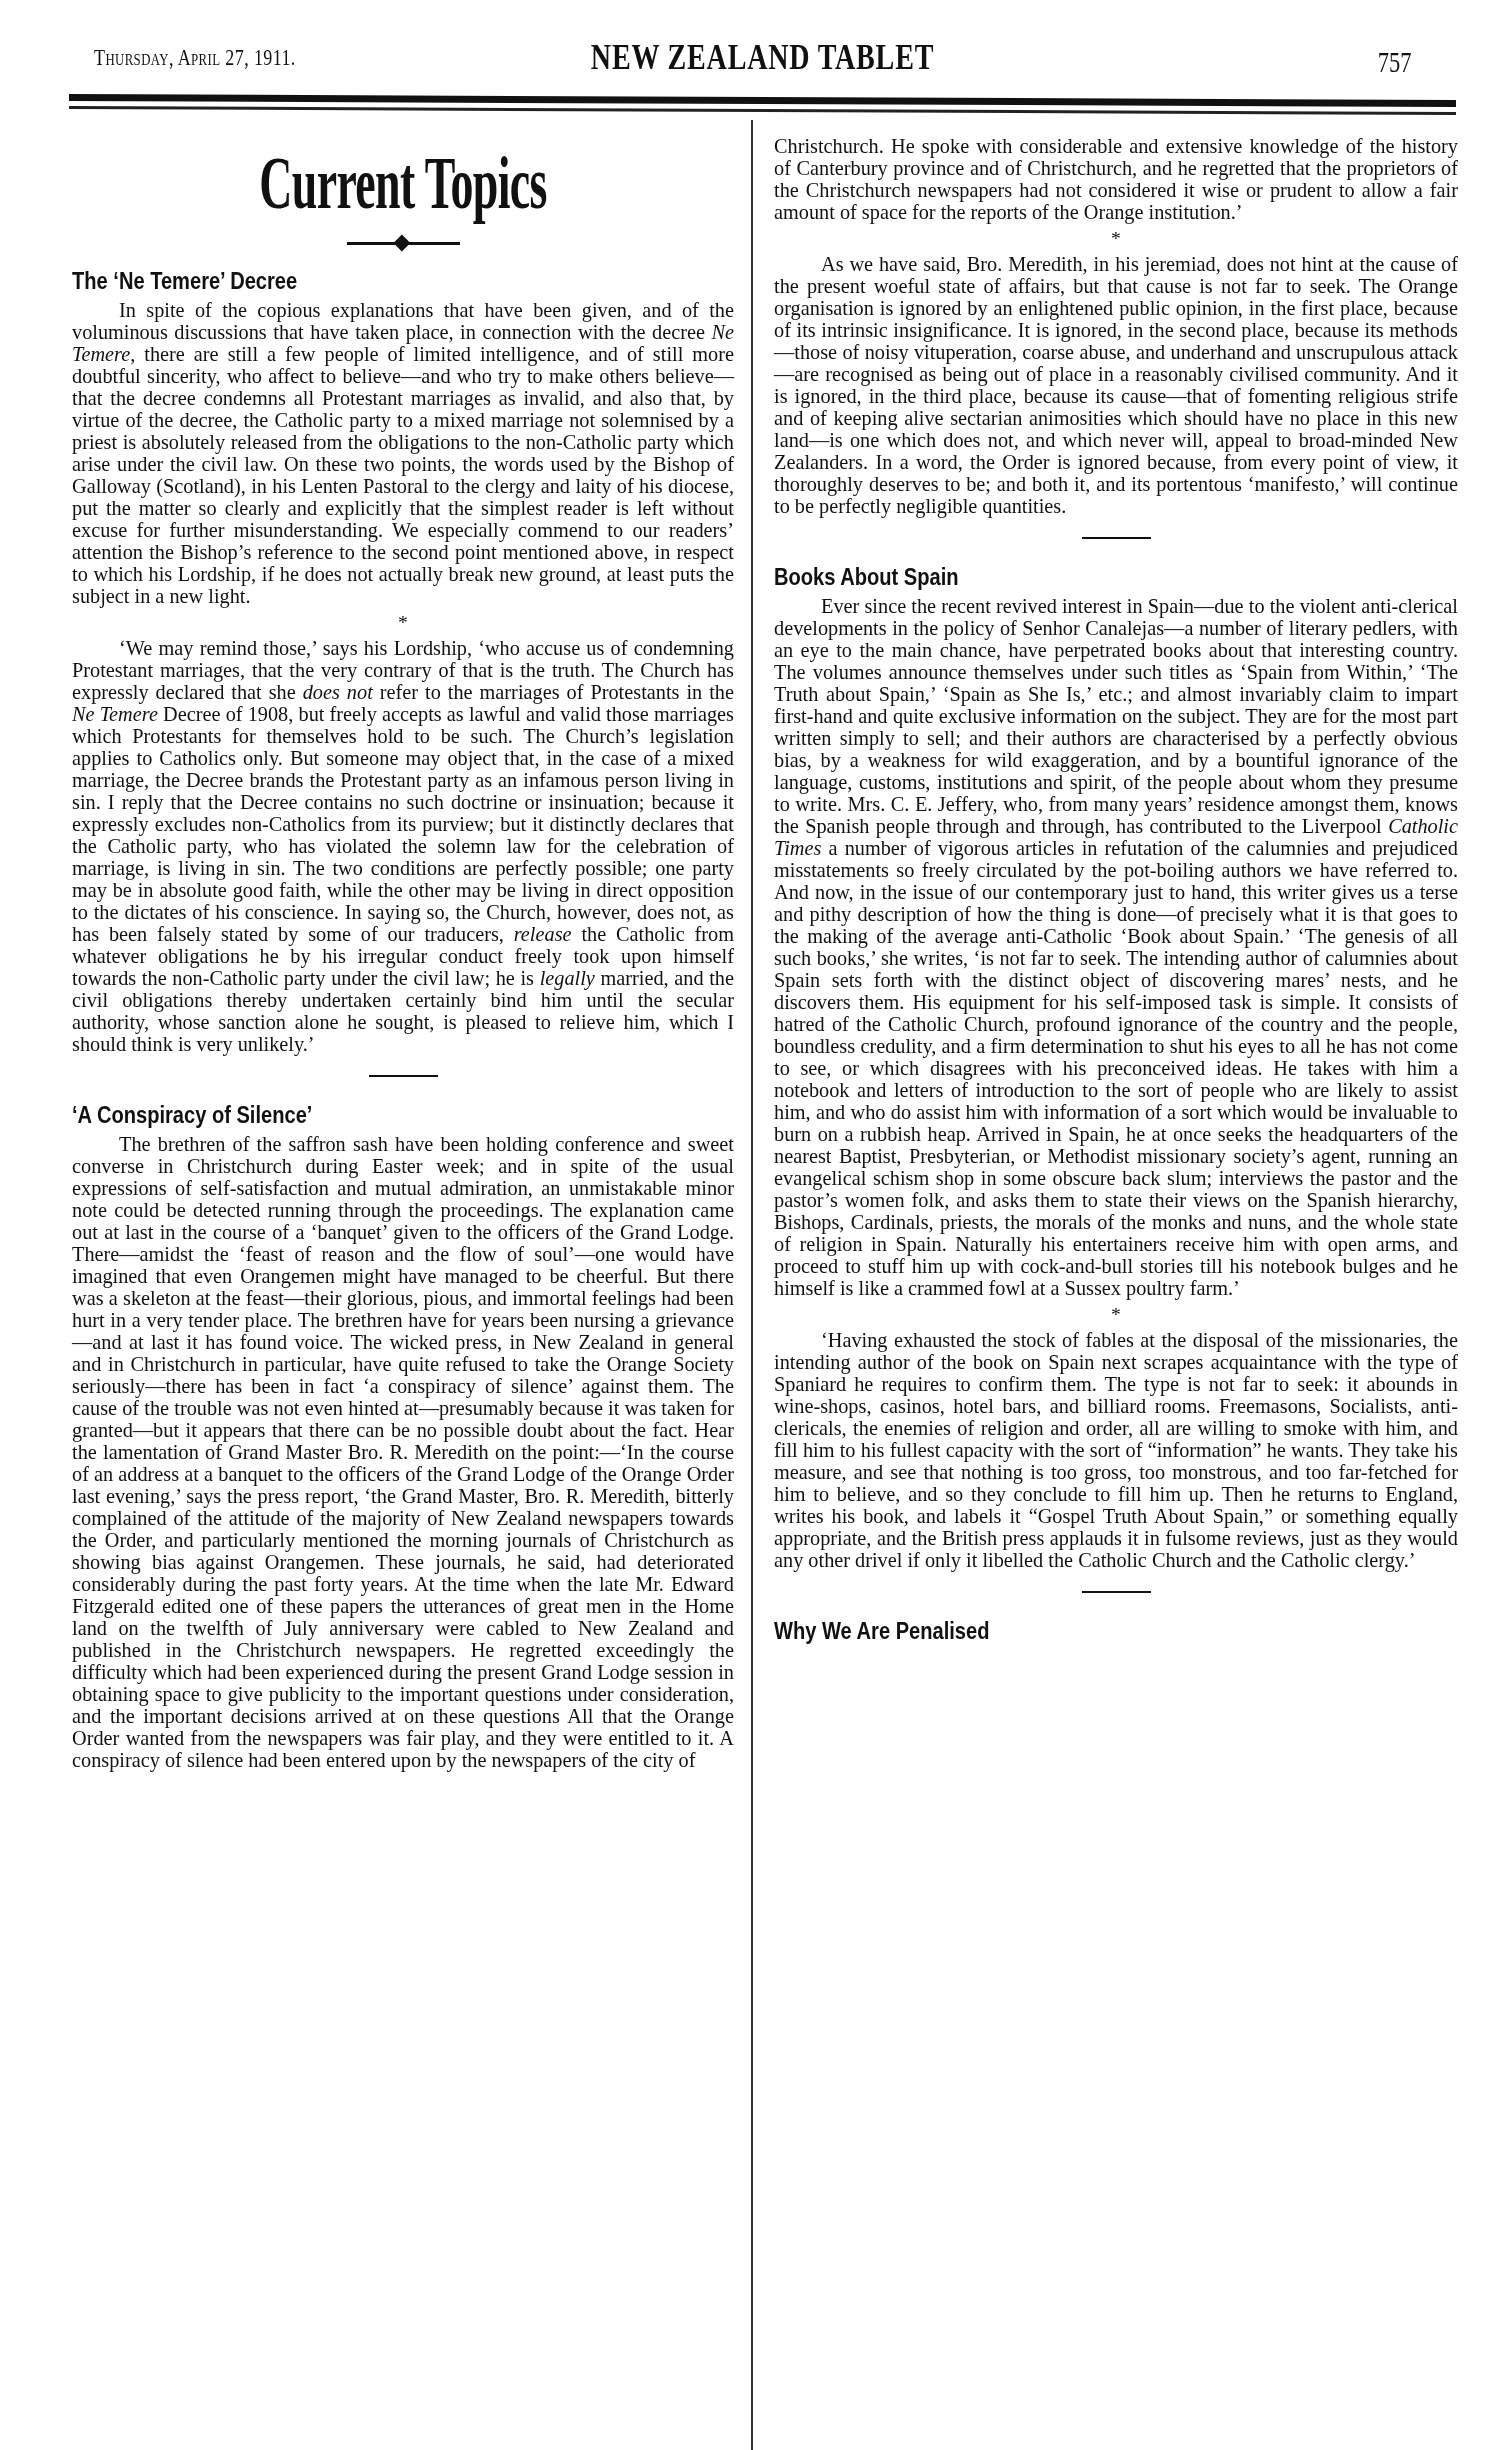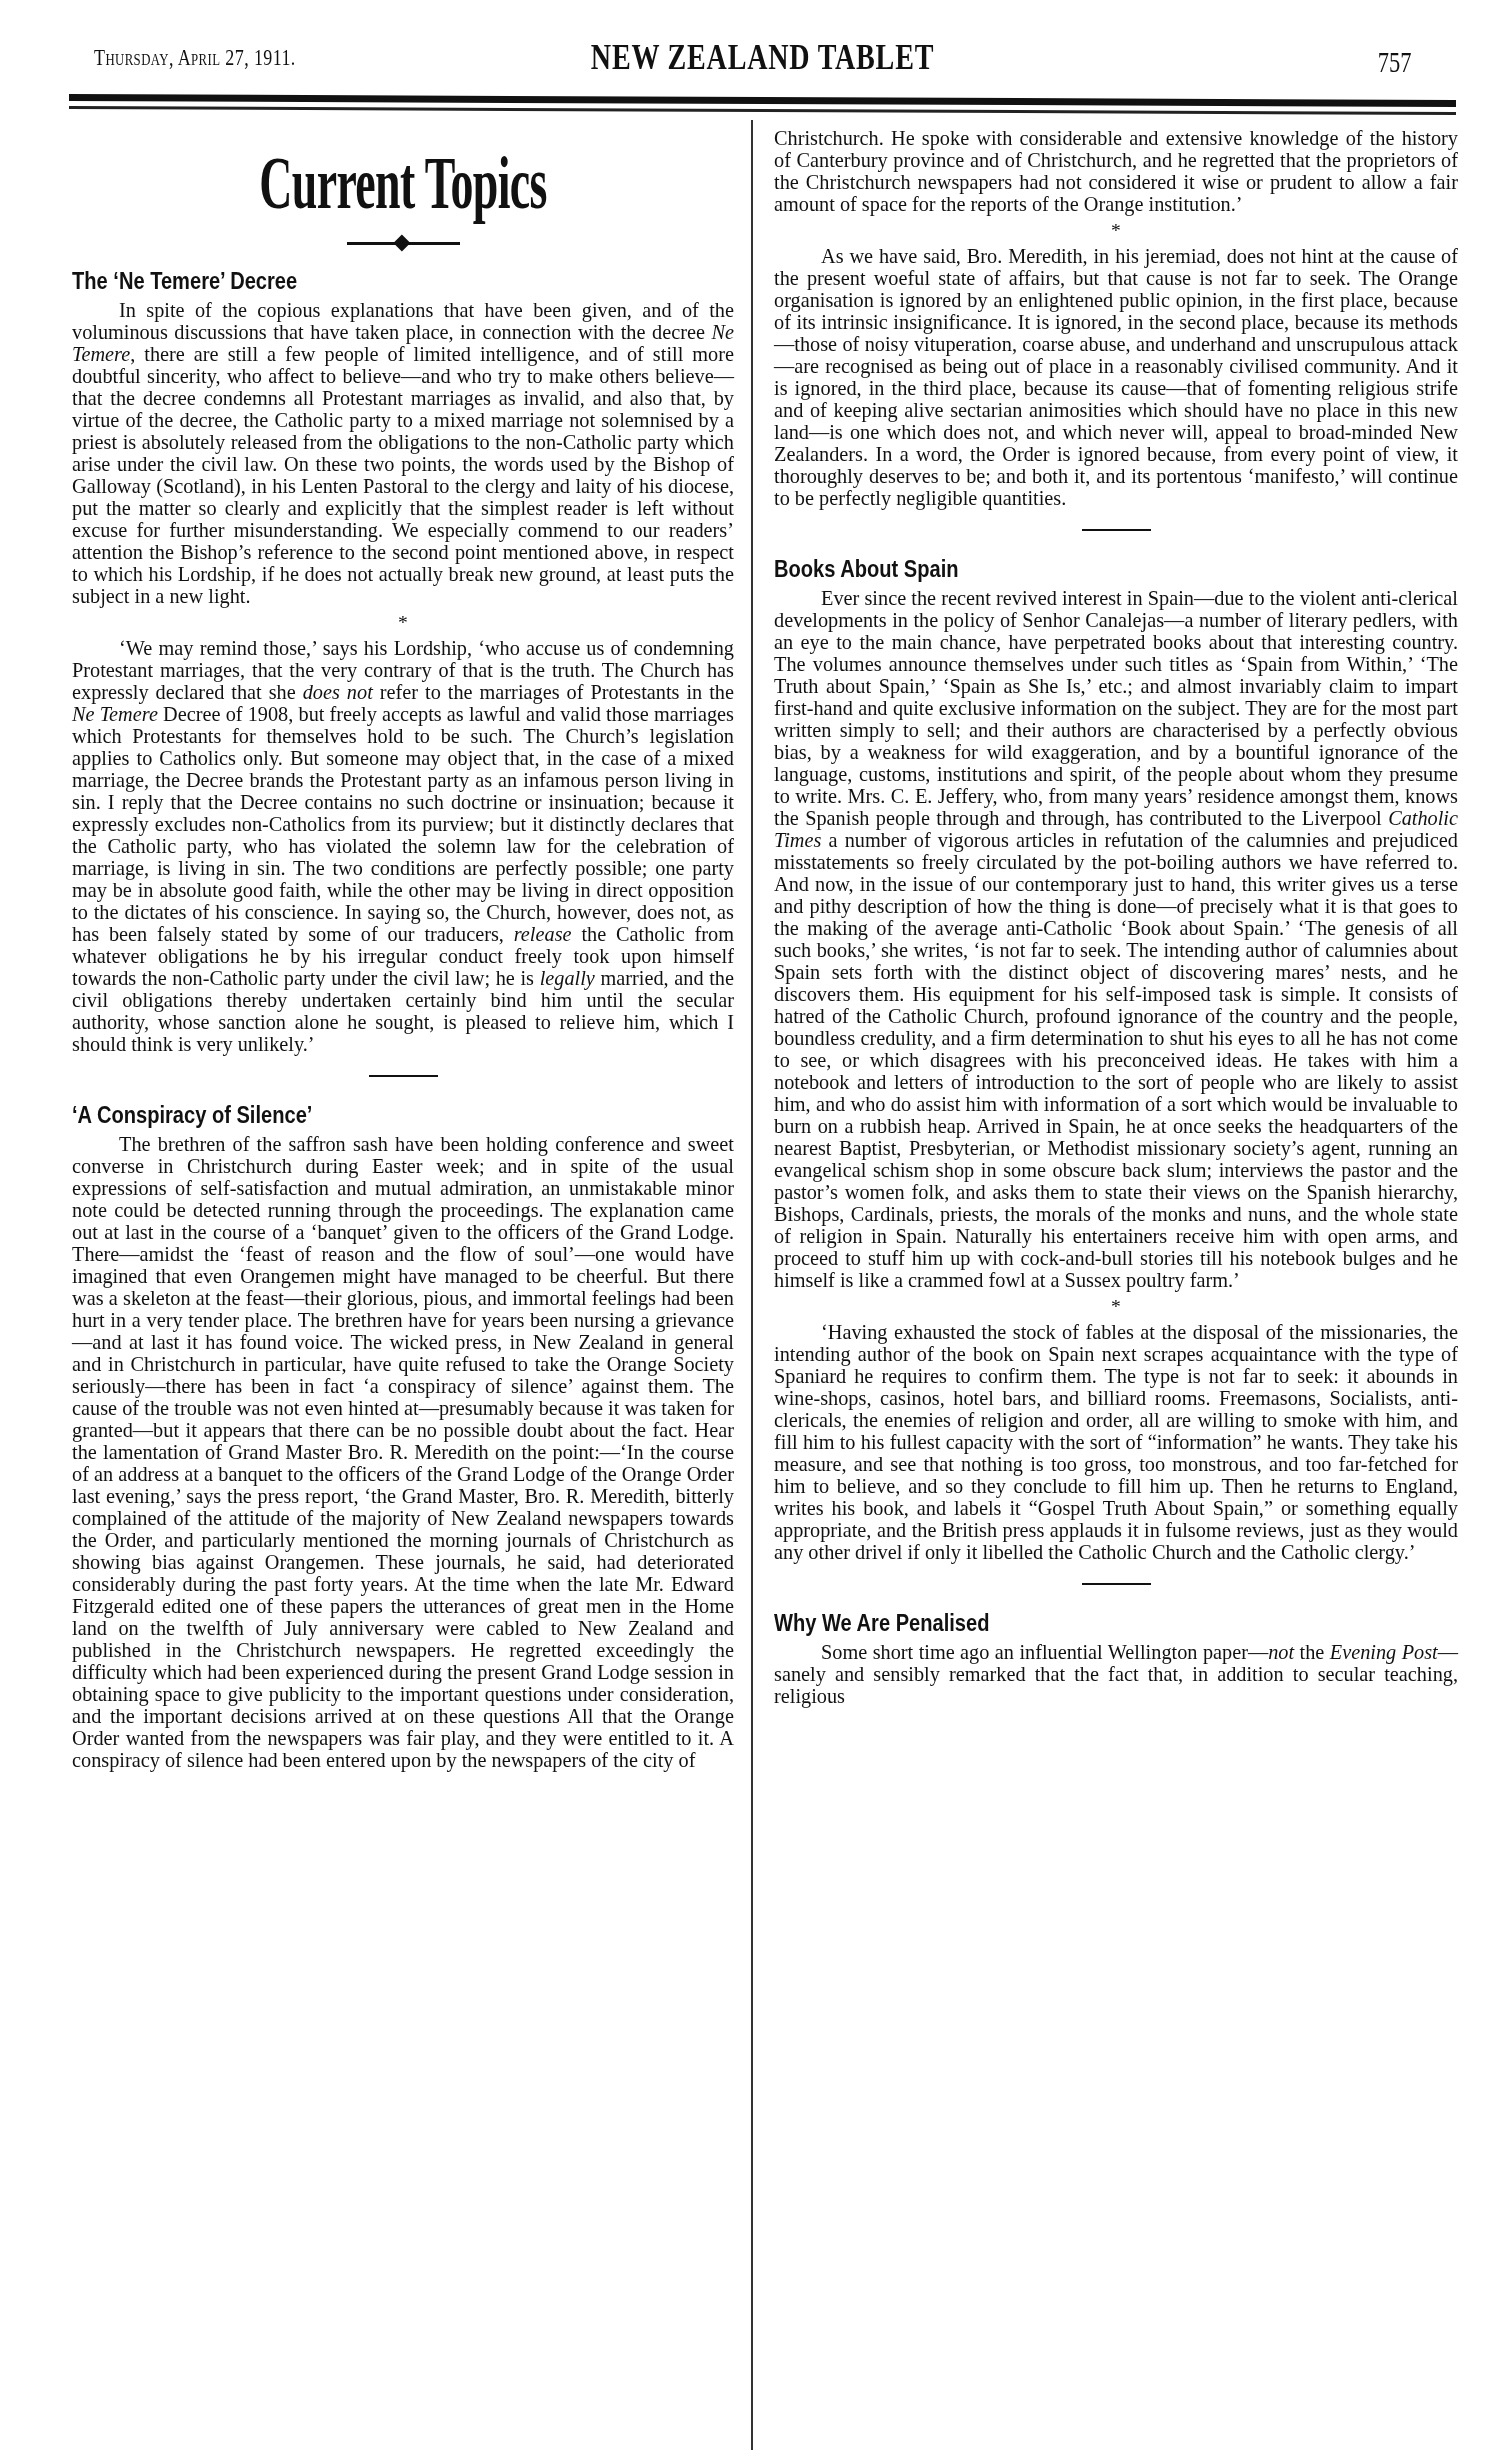--- a/index.html
+++ b/index.html
@@ -8,21 +8,21 @@
   .mast-date { position:absolute; left:24.5px; top:8.8px; font-size:22.5px; letter-spacing:0.5px; font-variant:small-caps; transform:scaleX(0.8); transform-origin:left; }
   .mast-title { position:absolute; left:0; right:0; top:0; text-align:center; font-size:36px; font-weight:bold; letter-spacing:1px; transform:scaleX(0.78); }
   .mast-page { position:absolute; right:39px; top:8.8px; font-size:30px; transform:scaleX(0.75); }
   .rule-thick { position:absolute; left:69px; top:97px; width:1387px; height:6.9px; background:#111; transform:rotate(0.25deg); }
   .rule-thin { position:absolute; left:69px; top:109px; width:1387px; height:2.5px; background:#222; transform:rotate(0.25deg); }
   .divider { position:absolute; left:751px; top:120px; width:1.5px; height:2367px; background:#333; }
   .col { position:absolute; top:127px; font-size:20.3px; line-height:22px; text-align:justify; }
   .col-left { left:72px; width:662px; }
   .col-right { left:774px; width:684px; }
   .col p { margin:0; text-indent:47px; }
-  .col p.noindent { text-indent:0; }
+  .col p.noindent { text-indent:0;margin-top:8px; }
   .big-title { text-align:center; font-size:74px; font-weight:bold; line-height:83px; margin:14.7px 0 9.8px; letter-spacing:-1px; transform:scaleX(0.62); }
   .orn { display:block; margin:14.7px auto 19.6px; width:113px; height:6.9px; position:relative; }
   .orn::before { content:""; position:absolute; left:0; right:0; top:2.5px; height:2.9px; background:#111; }
   .orn::after { content:""; position:absolute; left:49px; top:-2.5px; width:11.8px; height:11.8px; background:#111; transform:rotate(45deg); }
   .sec-head { font-family:"Liberation Sans", "DejaVu Sans", sans-serif; font-weight:bold; font-size:24.5px; line-height:29px; margin:2.9px 0 3.9px; transform:scaleX(0.82); transform-origin:left; white-space:nowrap; }
   .star { text-align:center; font-size:19.6px; line-height:23.5px; margin:3.9px 0 2.9px; }
   .short-rule { display:block; width:69px; height:2.5px; background:#111; margin:19.6px auto 22.5px; }
   i { font-style:italic; }
 </style>
 </head>
@@ -69,16 +69,15 @@
     <div class="sec-head">Books About Spain</div>
     <p>Ever since the recent revived interest in Spain—due to the violent anti-clerical developments in the policy of Senhor Canalejas—a number of literary pedlers, with an eye to the main chance, have perpetrated books about that interesting country. The volumes announce themselves under such titles as ‘Spain from Within,’ ‘The Truth about Spain,’ ‘Spain as She Is,’ etc.; and almost invariably claim to impart first-hand and quite exclusive information on the subject. They are for the most part written simply to sell; and their authors are characterised by a perfectly obvious bias, by a weakness for wild exaggeration, and by a bountiful ignorance of the language, customs, institutions and spirit, of the people about whom they presume to write. Mrs. C. E. Jeffery, who, from many years’ residence amongst them, knows the Spanish people through and through, has contributed to the Liverpool <i>Catholic Times</i> a number of vigorous articles in refutation of the calumnies and prejudiced misstatements so freely circulated by the pot-boiling authors we have referred to. And now, in the issue of our contemporary just to hand, this writer gives us a terse and pithy description of how the thing is done—of precisely what it is that goes to the making of the average anti-Catholic ‘Book about Spain.’ ‘The genesis of all such books,’ she writes, ‘is not far to seek. The intending author of calumnies about Spain sets forth with the distinct object of discovering mares’ nests, and he discovers them. His equipment for his self-imposed task is simple. It consists of hatred of the Catholic Church, profound ignorance of the country and the people, boundless credulity, and a firm determination to shut his eyes to all he has not come to see, or which disagrees with his preconceived ideas. He takes with him a notebook and letters of introduction to the sort of people who are likely to assist him, and who do assist him with information of a sort which would be invaluable to burn on a rubbish heap. Arrived in Spain, he at once seeks the headquarters of the nearest Baptist, Presbyterian, or Methodist missionary society’s agent, running an evangelical schism shop in some obscure back slum; interviews the pastor and the pastor’s women folk, and asks them to state their views on the Spanish hierarchy, Bishops, Cardinals, priests, the morals of the monks and nuns, and the whole state of religion in Spain. Naturally his entertainers receive him with open arms, and proceed to stuff him up with cock-and-bull stories till his notebook bulges and he himself is like a crammed fowl at a Sussex poultry farm.’</p>
     <div class="star">*</div>
     <p>‘Having exhausted the stock of fables at the disposal of the missionaries, the intending author of the book on Spain next scrapes acquaintance with the type of Spaniard he requires to confirm them. The type is not far to seek: it abounds in wine-shops, casinos, hotel bars, and billiard rooms. Freemasons, Socialists, anti-clericals, the enemies of religion and order, all are willing to smoke with him, and fill him to his fullest capacity with the sort of “information” he wants. They take his measure, and see that nothing is too gross, too monstrous, and too far-fetched for him to believe, and so they conclude to fill him up. Then he returns to England, writes his book, and labels it “Gospel Truth About Spain,” or something equally appropriate, and the British press applauds it in fulsome reviews, just as they would any other drivel if only it libelled the Catholic Church and the Catholic clergy.’</p>
   </div>
 
   <span class="short-rule"></span>
 
   <div>
     <div class="sec-head">Why We Are Penalised</div>
-    <p>Some short time ago an influential Wellington paper—<i>not</i> the <i>Evening Post</i>—sanely and sensibly remarked that the fact that, in addition to secular teaching, religious</p>
   </div>
 </div>
 
 
 </body></html>

